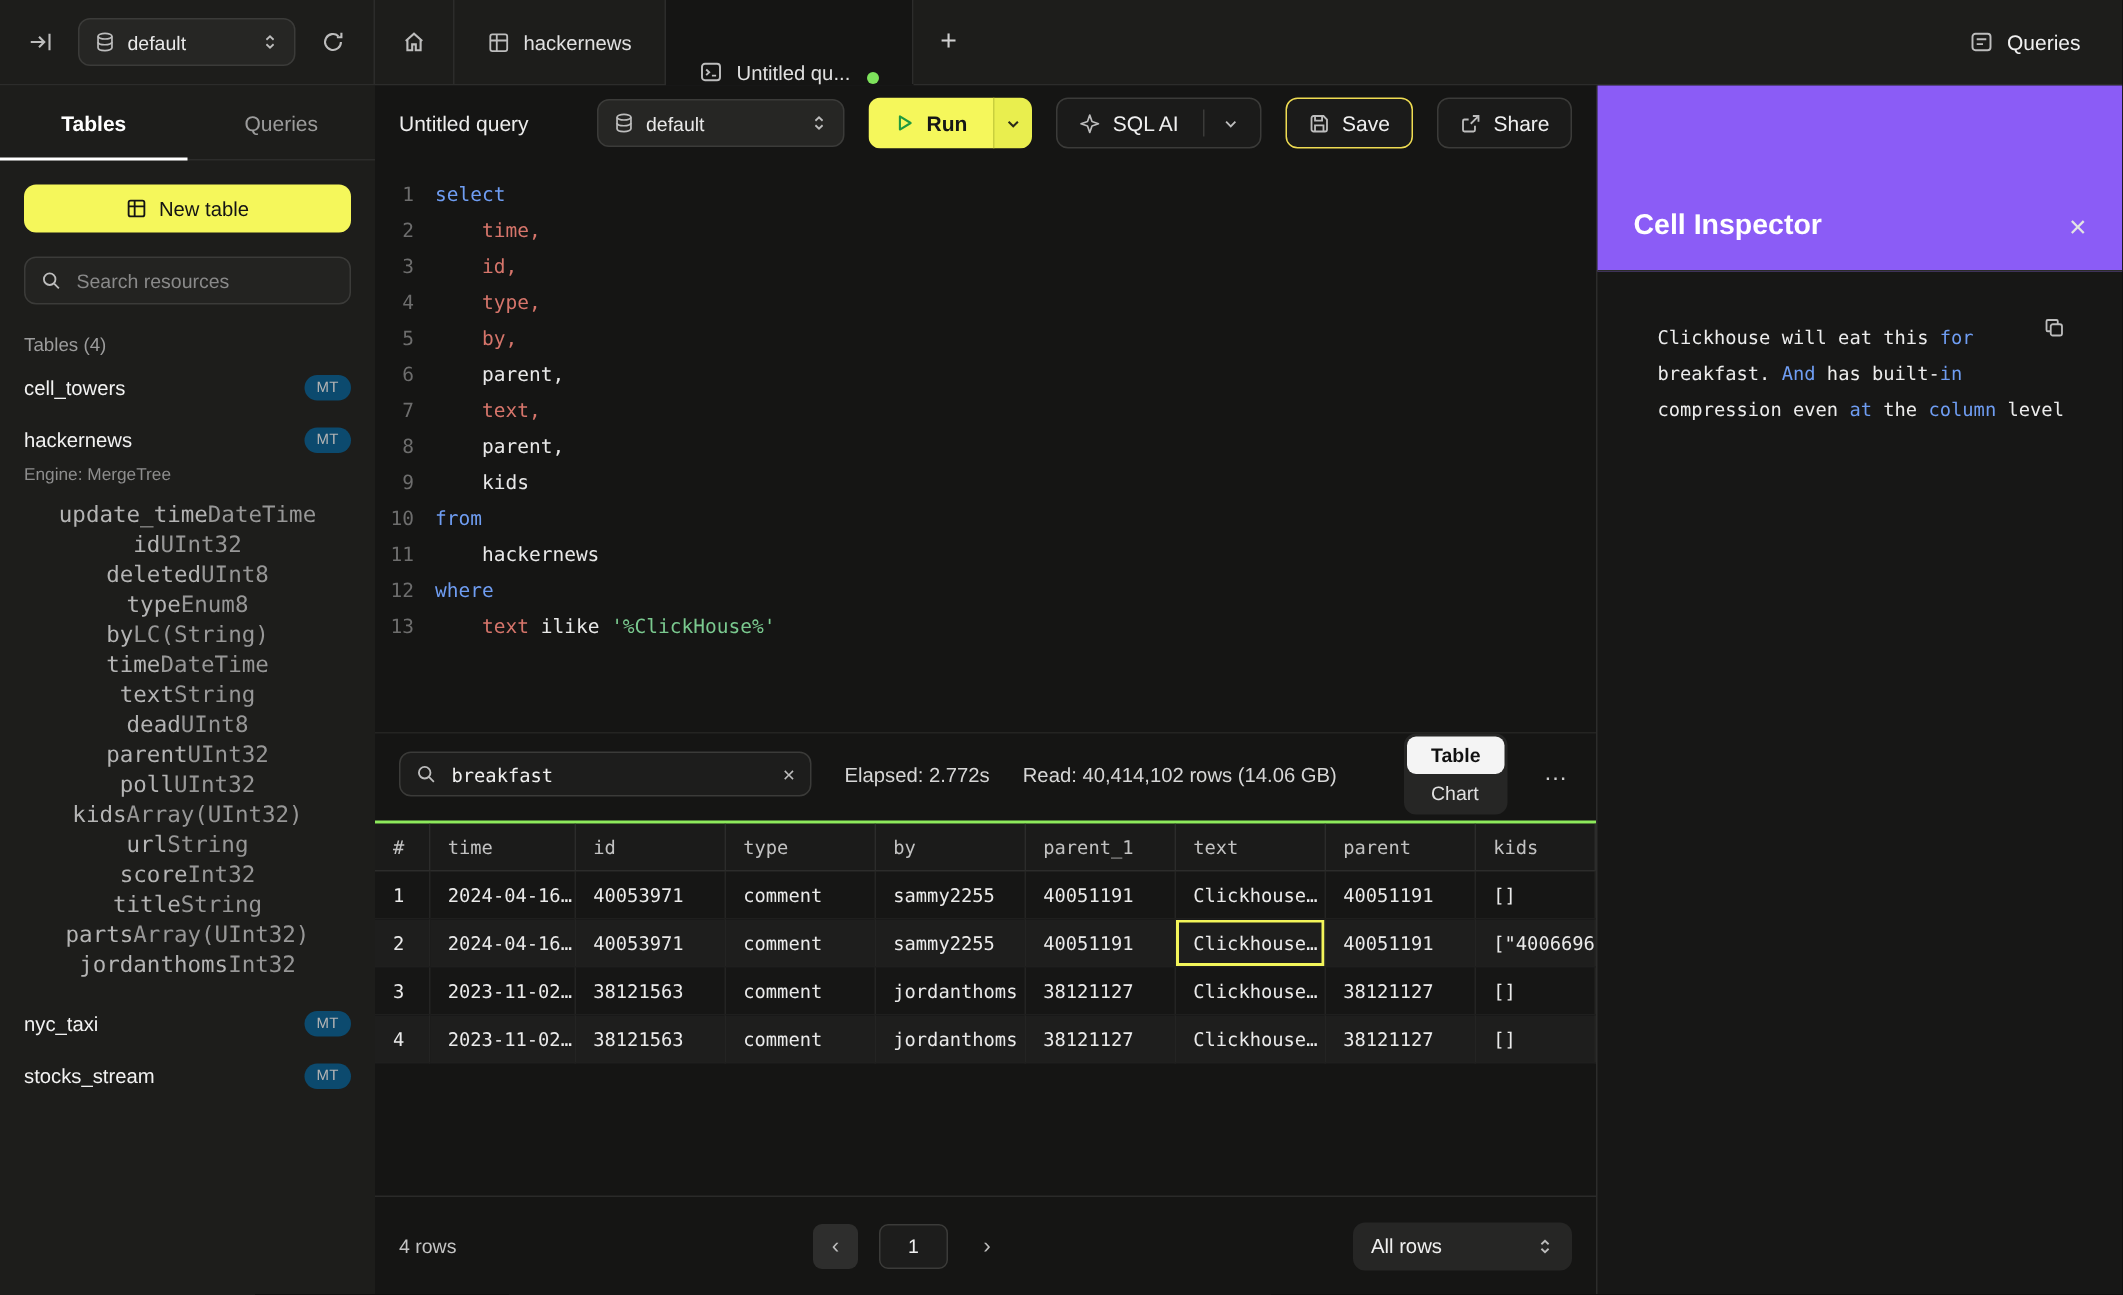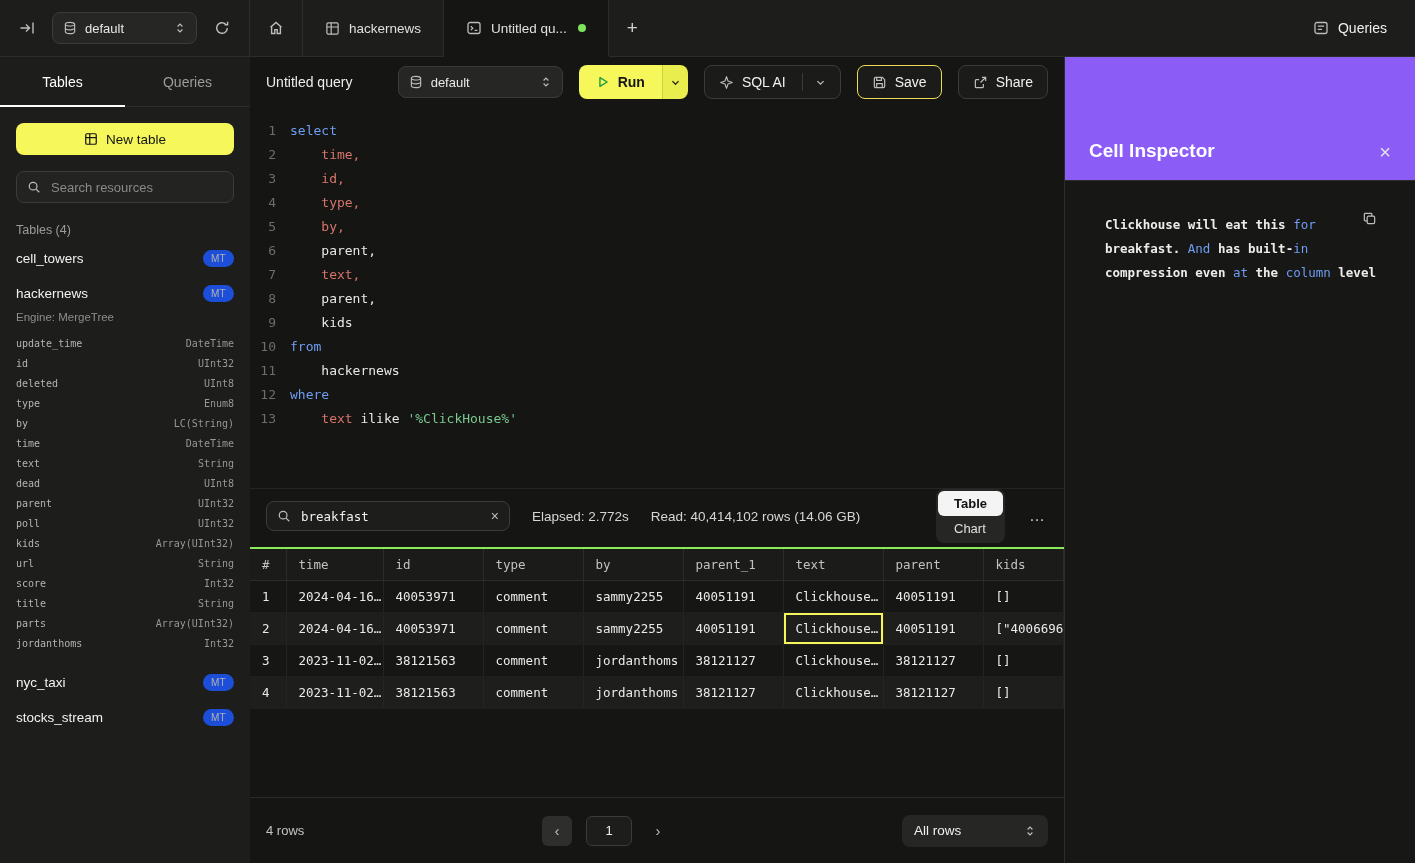--- a/index.html
+++ b/index.html
@@ -13,47 +13,47 @@
 
   
   .topbar { height:57px; flex:0 0 57px; background:#1d1d1b; display:flex; align-items:stretch; border-bottom:1px solid #2c2c2b; }
   .tb-left { width:250px; flex:0 0 250px; display:flex; align-items:center; gap:12px; padding:0 14px; border-right:1px solid #2c2c2b; }
   .icon-btn { display:flex; align-items:center; justify-content:center; width:26px; height:26px; color:#c7c7c7; }
   .pill-select { display:flex; align-items:center; gap:8px; background:#262624; border:1px solid #3b3b39; border-radius:8px; height:32px; padding:0 10px; font-size:13px; color:#e8e8e8; cursor:pointer; flex:1; }
   .pill-select .lbl { flex:1; }
   .tb-tabs { display:flex; align-items:stretch; }
   .tab { display:flex; align-items:center; gap:9px; padding:0 22px; border-right:1px solid #2c2c2b; font-size:13.5px; color:#e0e0e0; cursor:pointer; }
   .tab.home { padding:0 18px; }
-  .tab.active { background:#151514; box-shadow:0 1px 0 #151514; }
+  .tab.active { background:#151514; box-shadow:0 1px 0 #151514;align-items:flex-end; }
   .dot { width:8px; height:8px; border-radius:50%; background:#7ee35c; margin-left:2px; }
   .tab.plus { font-size:19px; color:#cfcfcf; padding:0 18px; border-right:none; }
   .tb-right { margin-left:auto; display:flex; align-items:center; padding-right:28px; }
   .queries-btn { display:flex; align-items:center; gap:9px; font-size:14px; color:#f0f0f0; }
 
   
   .body { flex:1; display:flex; min-height:0; }
 
   
   .sidebar { width:250px; flex:0 0 250px; background:#1d1d1b; display:flex; flex-direction:column; }
   .sb-tabs { height:50px; flex:0 0 50px; display:flex; border-bottom:1px solid #2c2c2b; }
   .sb-tab { flex:1; display:flex; align-items:center; justify-content:center; font-size:14px; color:#9c9c9c; position:relative; cursor:pointer; }
-  .sb-tab.active { color:#ffffff; font-weight:400; }
+  .sb-tab.active { color:#ffffff; font-weight:700; }
   .sb-tab.active::after { content:""; position:absolute; left:0; right:0; bottom:-1px; height:2px; background:#ffffff; }
   .sb-body { padding:16px; overflow:hidden; }
   .new-table-btn { width:100%; height:32px; background:#f5f75b; color:#141414; border-radius:8px; display:flex; align-items:center; justify-content:center; gap:8px; font-size:13.5px; font-weight:500; }
   .new-table-btn .icon { color:#141414; }
   .search-box { margin-top:16px; height:32px; background:#232321; border:1px solid #3b3b39; border-radius:8px; display:flex; align-items:center; gap:8px; padding:0 10px; }
   .search-box input { flex:1; font-size:13px; color:#d8d8d8; }
   .search-box input::placeholder { color:#8a8a8a; }
   .section-label { margin:20px 0 4px; color:#9c9c9c; font-size:12.5px; }
   .table-item { display:flex; align-items:center; justify-content:space-between; padding:9px 0; font-size:13.5px; color:#f2f2f2; cursor:pointer; }
-  .mt-badge { background:#1d4ed8; color:#b3b3b3; font-size:10px; padding:3px 8px; border-radius:9px; letter-spacing:0.3px; }
+  .mt-badge { background:#0c4a6e; color:#b3b3b3; font-size:10px; padding:3px 8px; border-radius:9px; letter-spacing:0.3px; }
   .engine-label { color:#8d8d8d; font-size:11.5px; margin:0 0 10px; }
   .col-list { margin-bottom:12px; }
-  .col-row { display:flex; justify-content:space-between; align-items:center; height:20px; font-family:"DejaVu Sans Mono", monospace; font-size:10px; }
+  .col-row { display:flex; justify-content:center; align-items:center; height:20px; font-family:"DejaVu Sans Mono", monospace; font-size:15px; }
   .col-name { color:#b4b4b4; }
   .col-type { color:#979797; }
 
   
   .main { flex:1; min-width:0; background:#151514; display:flex; flex-direction:column; }
   .query-header { height:50px; flex:0 0 50px; display:flex; align-items:center; padding:0 16px; gap:16px; }
   .qh-title { font-size:14px; color:#ededed; }
   .qh-right { margin-left:auto; display:flex; align-items:center; gap:16px; }
   .qh-right .pill-select { width:165px; flex:none; }
   .run-btn { display:flex; height:34px; border-radius:8px; overflow:hidden; }
@@ -67,21 +67,21 @@
   .code-line { display:flex; }
   .ln { flex:0 0 26px; text-align:right; margin-right:14px; color:#6d6d6d; user-select:none; }
   .code { white-space:pre; }
   .tk-kw   { color:#6f9df2; }
   .tk-col  { color:#d6756b; }
   .tk-plain{ color:#e8e8e8; }
   .tk-str  { color:#7ac98f; }
 
   
   .results-toolbar { flex:0 0 42px; display:flex; align-items:center; gap:22px; padding:0 16px; border-top:1px solid #242422; }
-  .rt-search { width:244px; height:30px; background:#1d1d1c; border:1px solid #3b3b39; border-radius:8px; display:flex; align-items:center; gap:8px; padding:0 10px; }
+  .rt-search { width:275px; height:30px; background:#1d1d1c; border:1px solid #3b3b39; border-radius:8px; display:flex; align-items:center; gap:8px; padding:0 10px; }
   .rt-search input { flex:1; font-family:"DejaVu Sans Mono", monospace; font-size:12.5px; color:#f0f0f0; }
   .rt-clear { color:#bdbdbd; font-size:14px; line-height:1; }
   .rt-stat { font-size:13.5px; color:#d6d6d6; }
   .view-toggle { margin-left:auto; display:flex; background:#262625; border-radius:8px; padding:2px;flex-direction:column; }
   .vt-opt { padding:5px 16px; font-size:13px; border-radius:6px; color:#e0e0e0; cursor:pointer; }
   .vt-opt.active { background:#f4f4f4; color:#111111; font-weight:600; }
   .more-btn { color:#cccccc; font-size:16px; letter-spacing:1px; padding:0 2px; }
 
   
   .table-wrap { flex:1; min-height:0; overflow:hidden; margin-top:4px; border-top:2px solid #8de95c; background:#151514; }
@@ -102,21 +102,21 @@
   .page-next { color:#cfcfcf; font-size:15px; width:24px; height:30px; display:flex; align-items:center; justify-content:center; }
   .allrows-select { margin-left:auto; width:146px; height:32px; background:#262625; border-radius:8px; display:flex; align-items:center; justify-content:space-between; padding:0 12px; font-size:13.5px; color:#f0f0f0; cursor:pointer; }
 
   
   .inspector { width:351px; flex:0 0 351px; border-left:1px solid #2c2c2b; background:#171716; display:flex; flex-direction:column; }
   .insp-header { height:124px; flex:0 0 124px; display:flex; align-items:flex-end; justify-content:space-between; padding:0 24px 18px; border-bottom:1px solid #2c2c2b; background:#8b5cf6; }
   .insp-title { font-size:19px; font-weight:700; color:#ffffff; }
   .insp-close { font-size:20px; color:#e4e4e4; line-height:1; }
   .insp-body { position:relative; padding:32px 30px 0 40px; font-family:"DejaVu Sans Mono", monospace; font-size:12.5px; line-height:24px; }
   .copy-btn { position:absolute; top:30px; right:38px; color:#b5b5b5; }
-  .itk-plain { color:#ececec;font-weight:bold; }
+  .itk-plain { color:#ececec; }
   .itk-kw { color:#6f9df2; }
 </style>
 </head>
 <body>
 
 <div class="app">
 
   <div class="topbar">
     <div class="tb-left">
       <button class="icon-btn">

